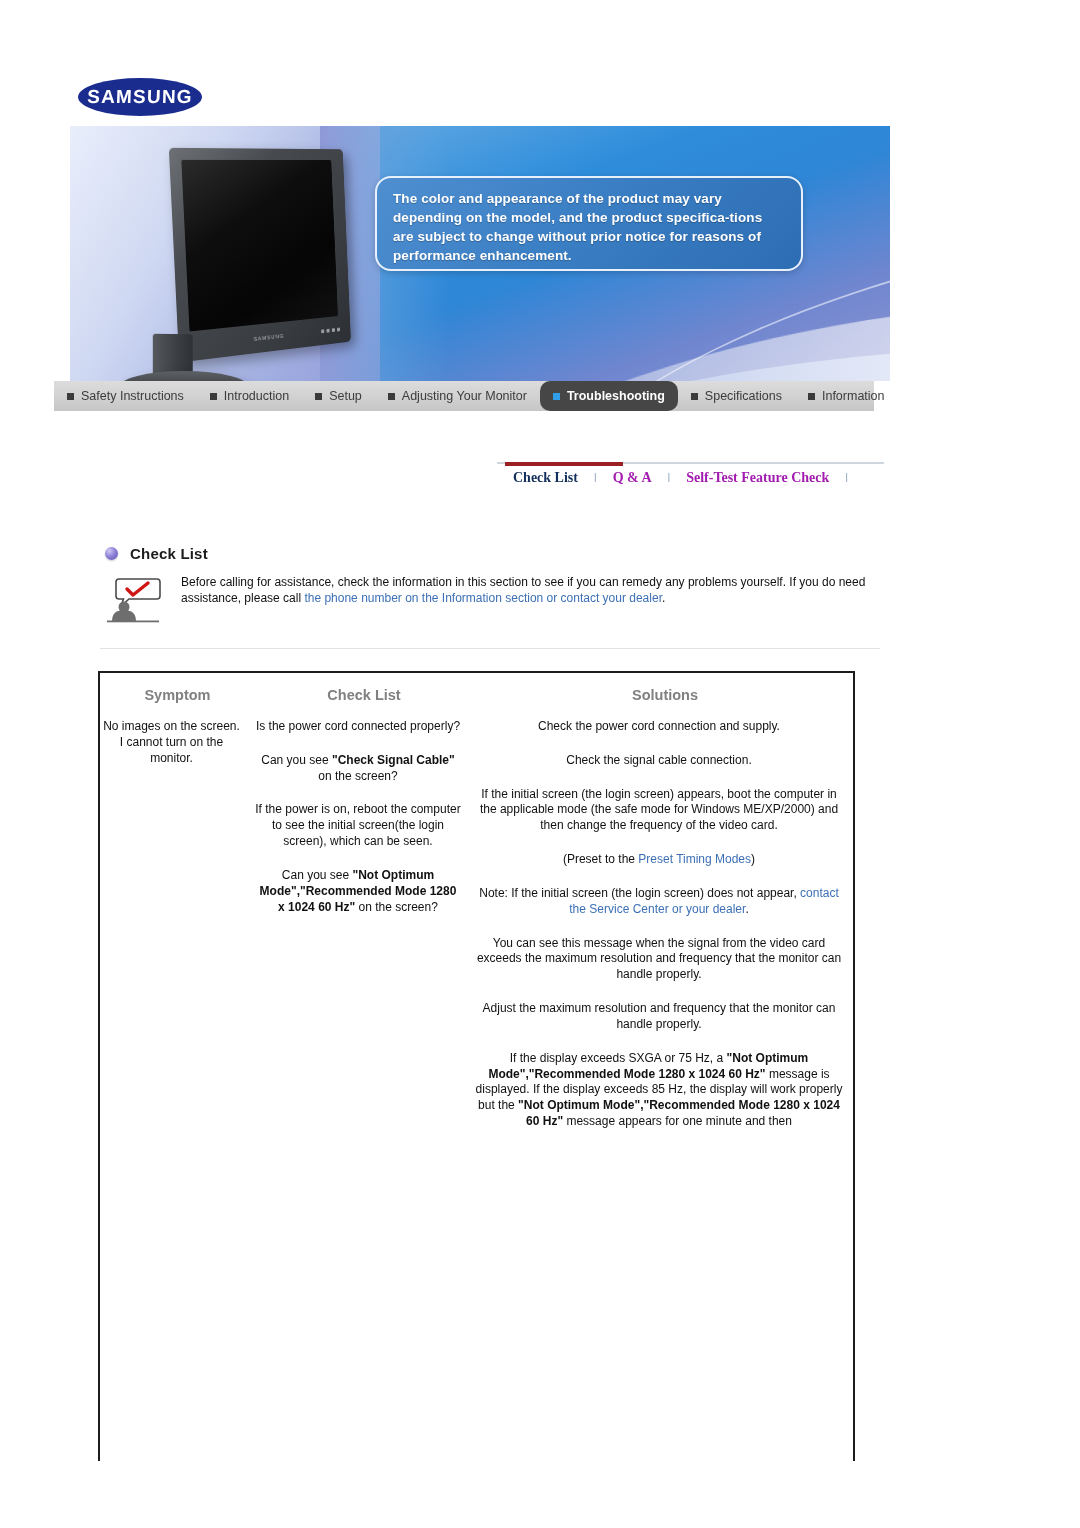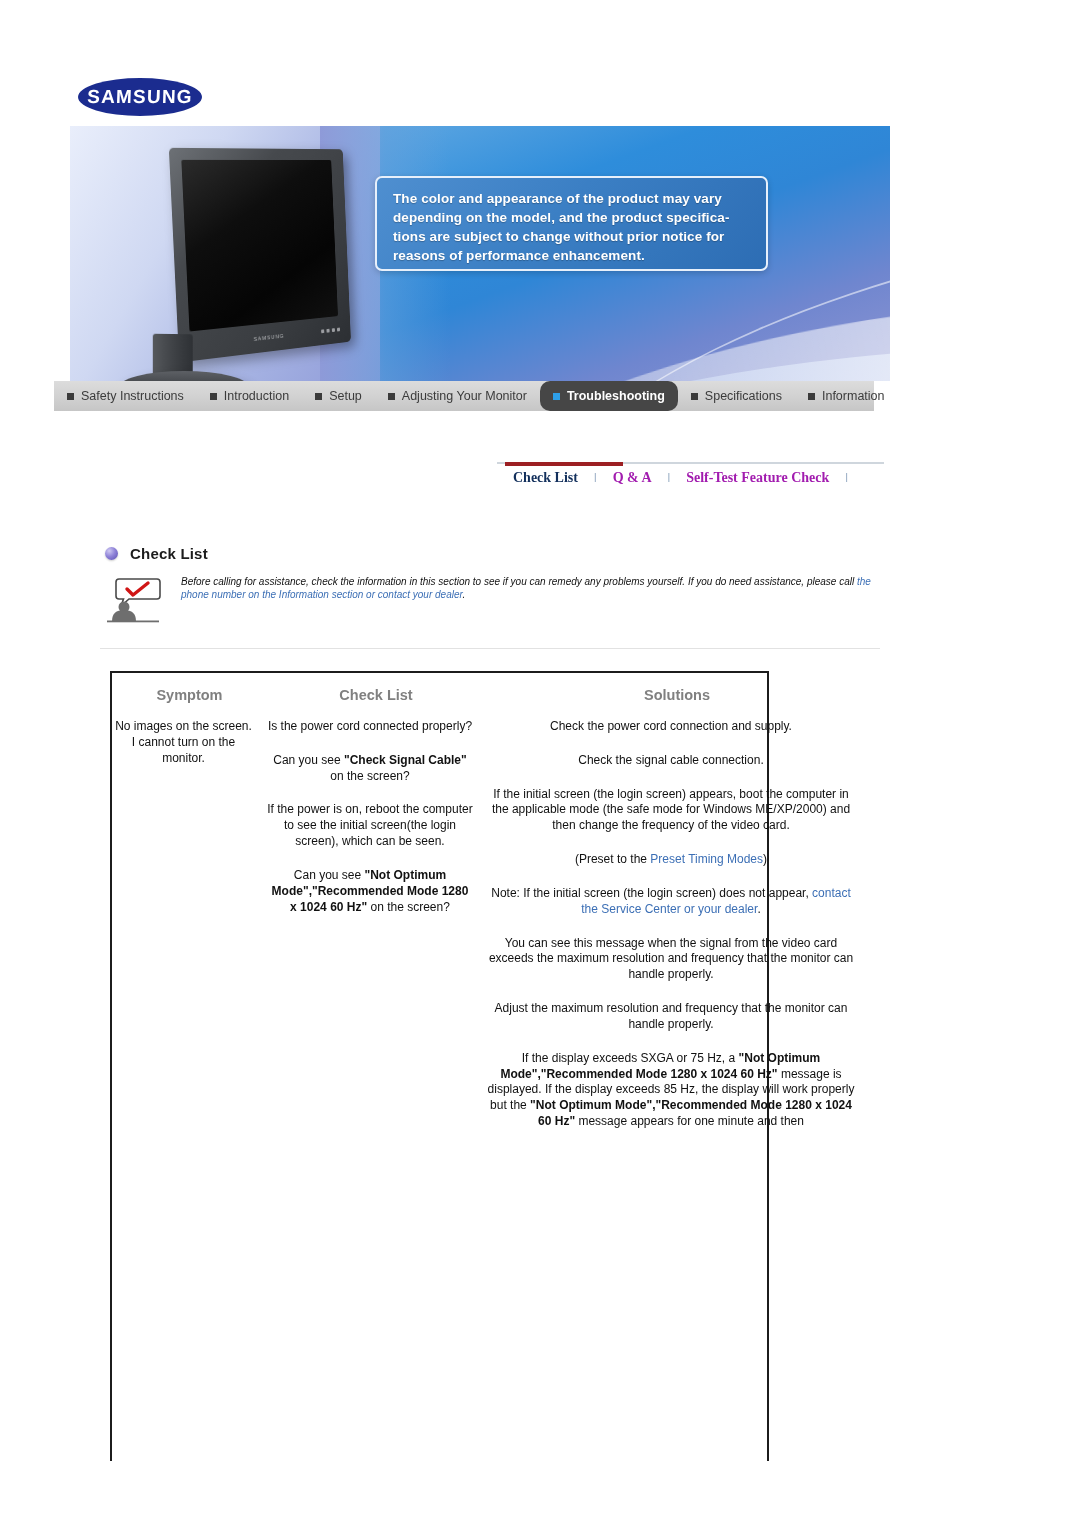--- a/index.html
+++ b/index.html
@@ -132,24 +132,24 @@
     width: 132px; height: 34px;
     background: linear-gradient(180deg, #5d6065, #393c40 55%, #26282c);
     border-radius: 50%;
     box-shadow: 4px 6px 12px rgba(0,0,0,0.3);
   }
 
   
   .callout {
     position: absolute;
     left: 305px; top: 50px;
-    width: 393px; height: 95px;
+    width: 428px; height: 95px;
     background: linear-gradient(135deg, #4f8fd0 0%, #3b7fc4 45%, #2d6db4 100%);
     border: 2px solid #e7f0fb;
-    border-radius: 7px;
+    border-radius: 16px;
     box-shadow: 0 2px 6px rgba(0,0,0,0.18);
     padding: 11px 16px;
   }
   .callout p {
     margin: 0;
     color: #ffffff;
     font-size: 13.5px;
     line-height: 1.42;
     font-weight: bold;
     letter-spacing: 0.1px;
@@ -243,38 +243,37 @@
 
   
   .intro {
     position: absolute;
     left: 105px; top: 572px;
     width: 775px;
     display: flex; gap: 14px;
   }
   .person-icon { width: 62px; flex: 0 0 62px; padding-top: 4px; }
   .intro-text {
-    font-size: 10px; line-height: 1.32; color: #111111;
+    font-size: 12px; line-height: 1.32; color: #111111;
     padding-top: 3px;
-    font-style: italic;
   }
   .link { color: #3c6fb5; }
 
   .hrule {
     position: absolute;
     left: 100px; top: 648px;
     width: 780px; height: 1px;
     background: #e2e2e2;
   }
 
   
   .tablebox {
     position: absolute;
-    left: 110px; top: 671px;
-    width: 659px; height: 790px;
+    left: 98px; top: 671px;
+    width: 757px; height: 790px;
     border: 2px solid #1c1c1c;
     border-bottom: none;
     background: #ffffff;
   }
   table.checklist {
     width: 100%;
     border-collapse: collapse;
     table-layout: fixed;
   }
   table.checklist th {

